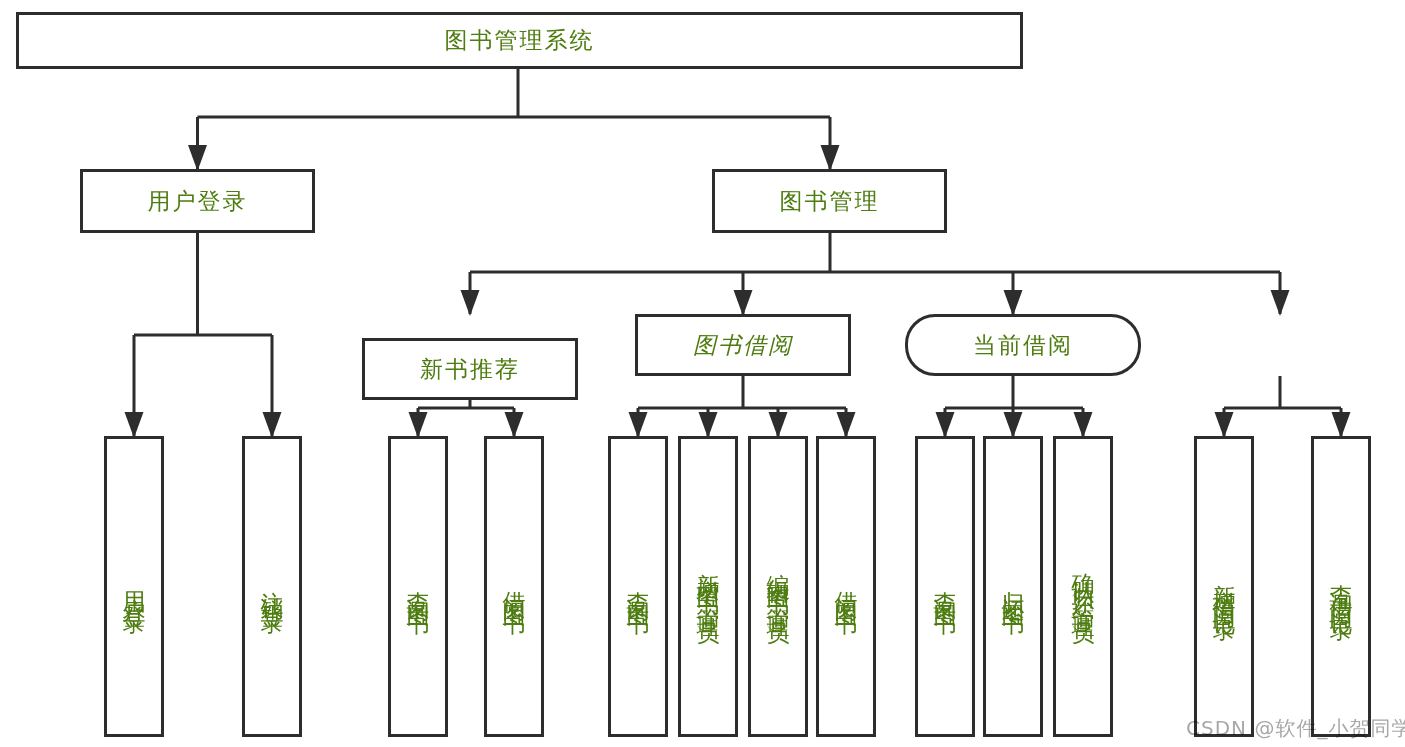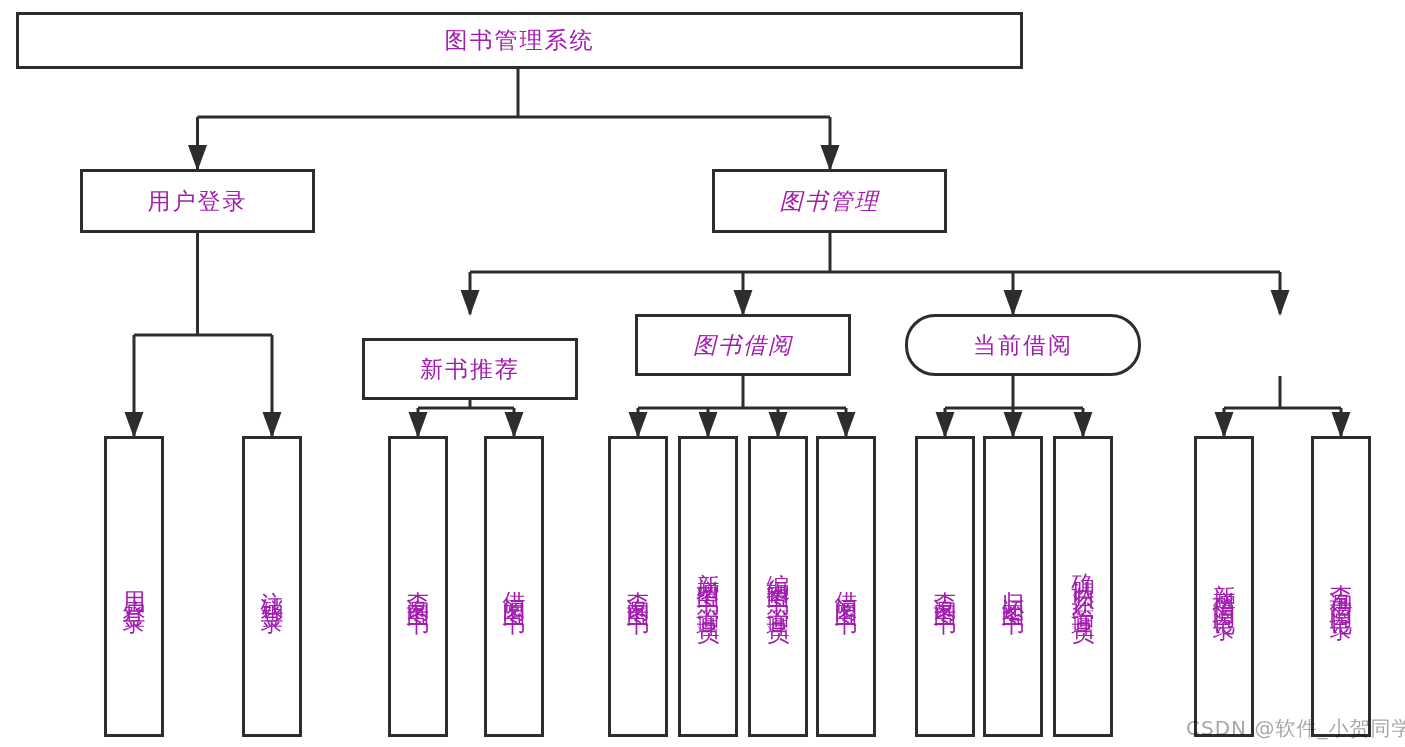--- a/index.html
+++ b/index.html
@@ -10,33 +10,33 @@
     overflow:hidden;
   }
   .connectors { position:absolute; left:0; top:0; z-index:1; pointer-events:none; }
   .connectors path { stroke:#2d2d2d; stroke-width:3; fill:none; }
   .connectors polygon { fill:#2d2d2d; stroke:none; }
 
   .node {
     position:absolute; box-sizing:border-box; z-index:2;
     background:#ffffff; border:3px solid #2d2d2d;
     display:flex; align-items:center; justify-content:center;
-    color:#a21caf; font-size:23px; letter-spacing:2px;
+    color:#4d7c0f; font-size:23px; letter-spacing:2px;
     white-space:nowrap;
   }
   .leaf {
     writing-mode:vertical-rl; text-orientation:mixed;
     font-size:23px; letter-spacing:7px; line-height:1;
   }
 
   
   .n-root   { left:16px;  top:12px;  width:1007px; height:57px; }
   
   .n-login  { left:80px;  top:169px; width:235px; height:64px; }
-  .n-mgmt   { left:712px; top:169px; width:235px; height:64px;font-style:italic; }
+  .n-mgmt   { left:712px; top:169px; width:235px; height:64px; }
   
   .n-newbooks { left:362px;  top:314px; width:216px; height:62px;margin-top:24px; }
   .n-borrow   { left:635px;  top:314px; width:216px; height:62px;font-style:italic; }
   .n-current  { left:905px;  top:314px; width:236px; height:62px;border-radius:30px; }
   .n-records  { left:1172px; top:314px; width:216px; height:62px; }
   
   .leaf { top:436px; width:60px; height:301px; }
   .lf-login-1 { left:104px; }
   .lf-login-2 { left:242px; }
   .lf-nb-1 { left:388px; }

